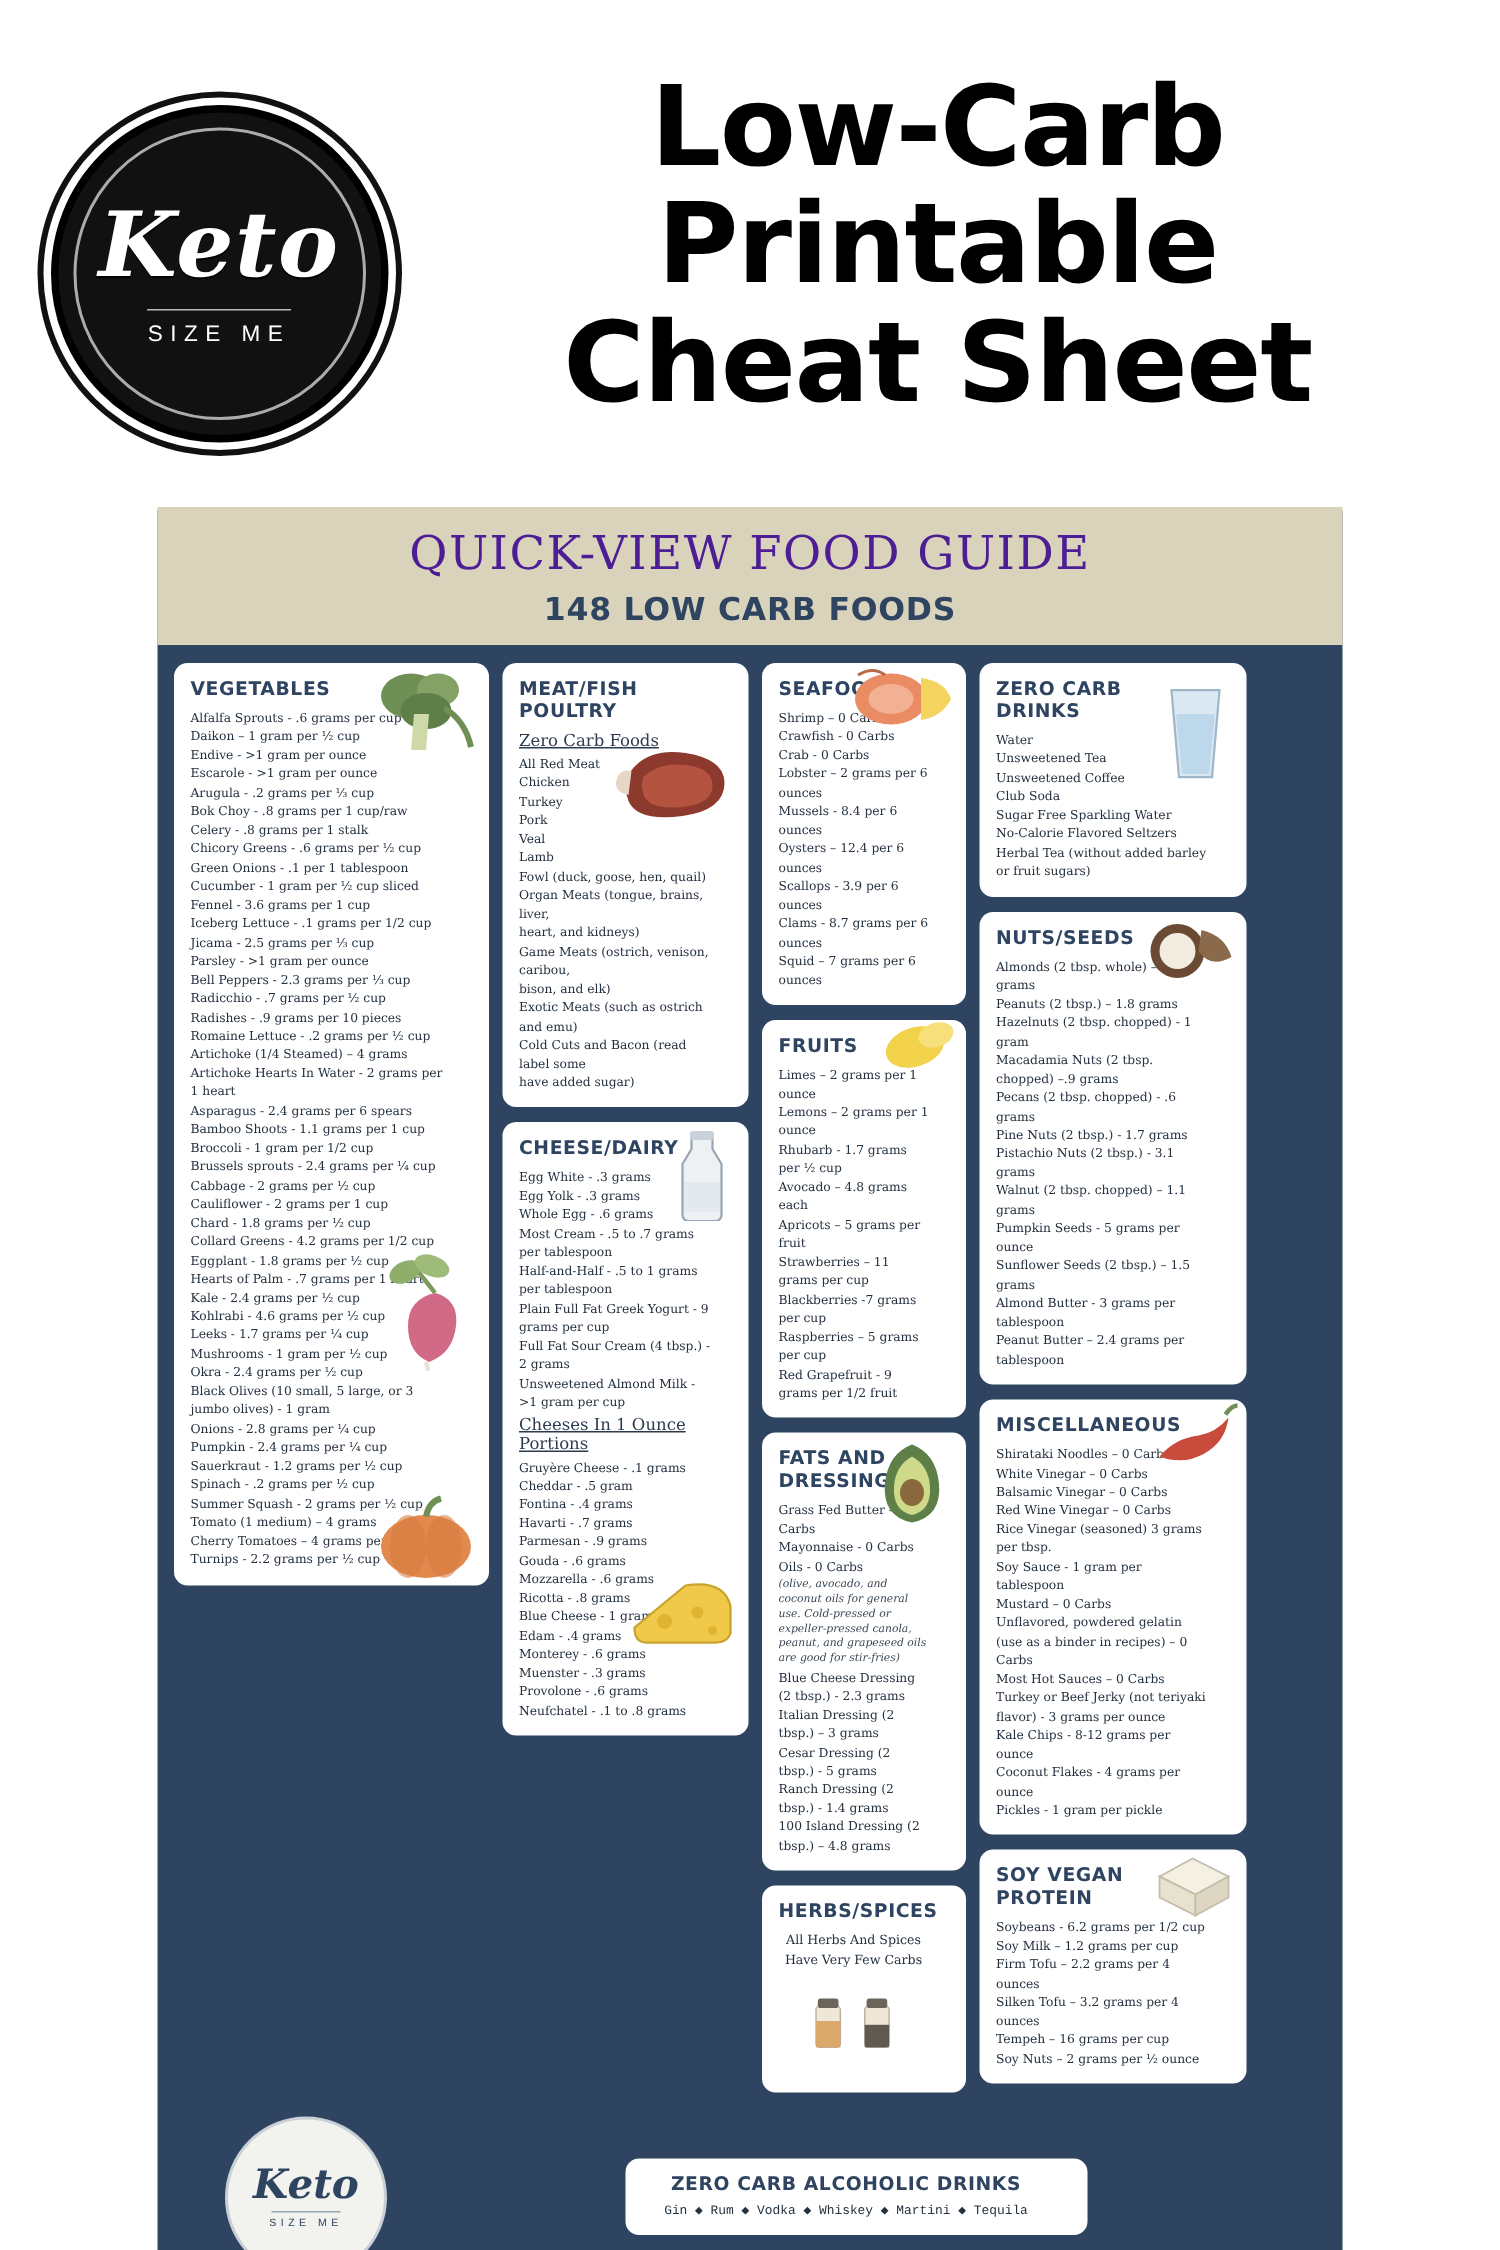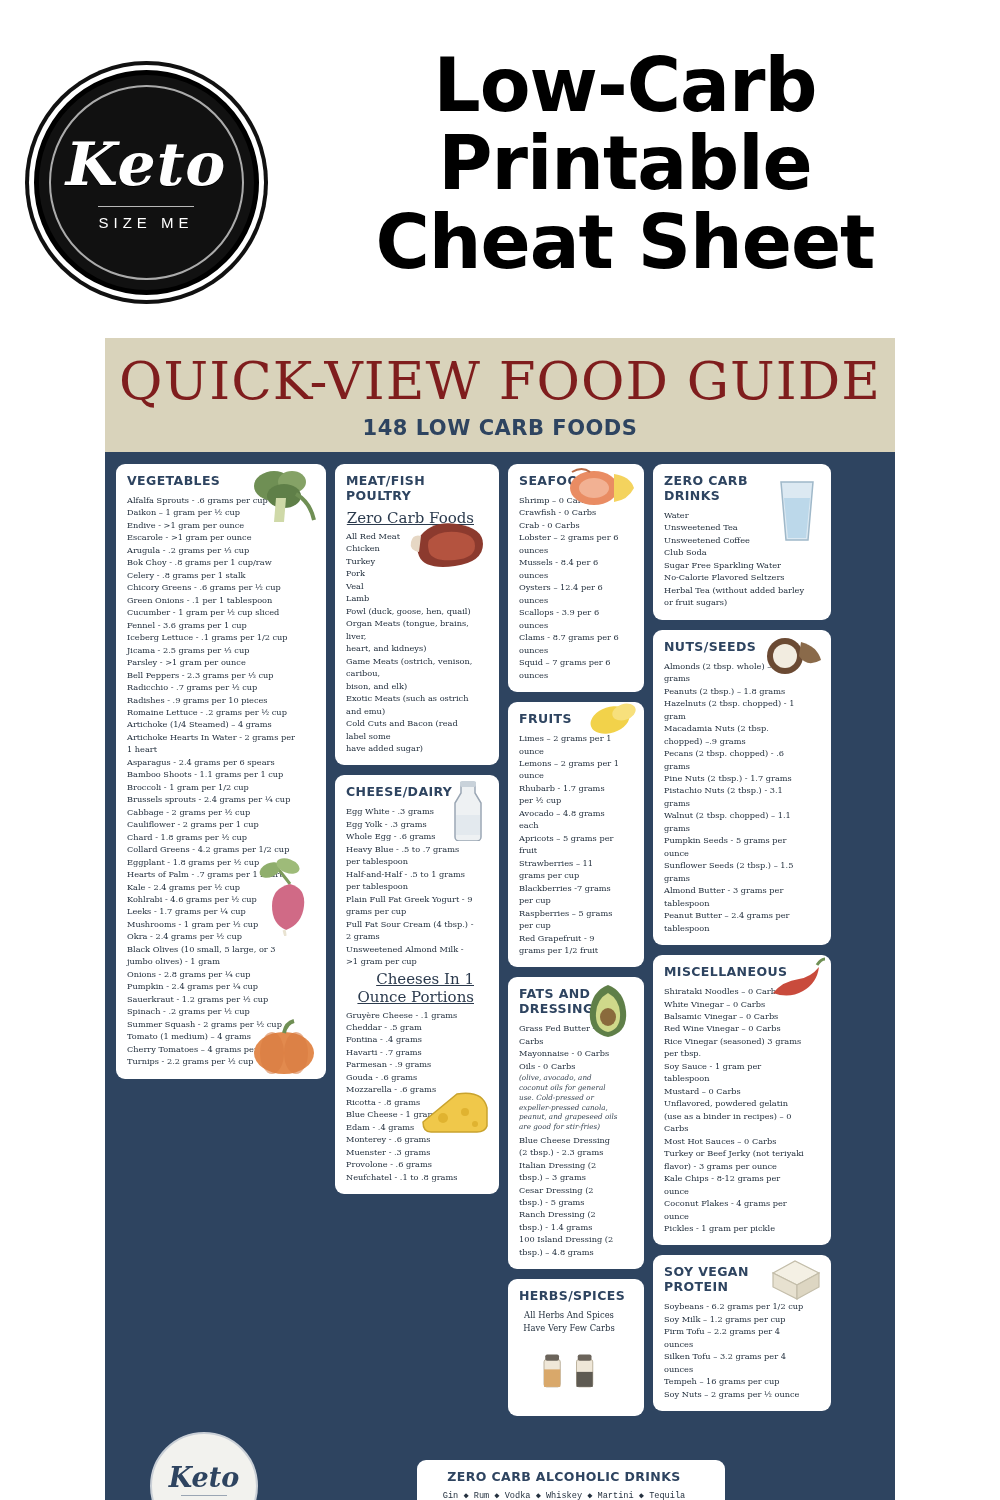--- a/index.html
+++ b/index.html
@@ -80,23 +80,23 @@
     background:#2e4460;
     border-radius:3px;
   }
   .poster-head{
     background:#d9d3bb;
     padding:16px 0 12px 0;
     text-align:center;
   }
   .poster-title{
     font-family:"DejaVu Serif", serif;
-    font-size:53px;
+    font-size:31px;
     letter-spacing:1px;
-    color:#7f1d1d;
+    color:#4c1d95;
     line-height:1;
   }
   .poster-sub{
     margin-top:9px;
     font-family:"DejaVu Sans", sans-serif;
     font-weight:bold;
     font-size:21px;
     letter-spacing:.5px;
     color:#2e4460;
   }
@@ -124,25 +124,24 @@
     margin:0 0 6px 0;
     font-family:"DejaVu Sans", sans-serif;
     font-weight:bold;
     font-size:12.5px;
     letter-spacing:.4px;
     color:#2e4460;
     text-transform:uppercase;
   }
   .card .sub{
     font-family:"DejaVu Serif", serif;
-    font-size:15px;
+    font-size:11px;
     color:#2b3a4d;
     text-decoration:underline;
     margin:2px 0 3px 0;
-    text-align:right;
   }
   ul.items{
     margin:0;padding:0;list-style:none;
   }
   ul.items li{
     font-family:"DejaVu Serif", serif;
     font-size:8.2px;
     line-height:1.52;
     color:#24313f;
     white-space:normal;
@@ -350,21 +349,21 @@
           <path d="M6 40 L40 12 q26 -4 30 14 L70 44 q-2 6 -10 6 H14 q-8 0 -8 -10Z" fill="#f0c84a" stroke="#c9a32e" stroke-width="1.5"></path>
           <circle cx="26" cy="36" r="5" fill="#e0b330"></circle>
           <circle cx="48" cy="30" r="4" fill="#e0b330"></circle>
           <circle cx="58" cy="42" r="3" fill="#e0b330"></circle>
         </svg>
         <h3>CHEESE/DAIRY</h3>
         <ul class="items narrow">
           <li>Egg White - .3 grams</li>
           <li>Egg Yolk - .3 grams</li>
           <li>Whole Egg - .6 grams</li>
-          <li>Heavy Blue - .5 to .7 grams per tablespoon</li>
+          <li>Most Cream - .5 to .7 grams per tablespoon</li>
           <li>Half-and-Half - .5 to 1 grams per tablespoon</li>
           <li>Plain Full Fat Greek Yogurt - 9 grams per cup</li>
           <li>Full Fat Sour Cream (4 tbsp.) - 2 grams</li>
           <li>Unsweetened Almond Milk - &gt;1 gram per cup</li>
         </ul>
         <div class="sub">Cheeses In 1 Ounce Portions</div>
         <ul class="items narrow">
           <li>Gruyère Cheese - .1 grams</li>
           <li>Cheddar - .5 gram</li>
           <li>Fontina - .4 grams</li>

